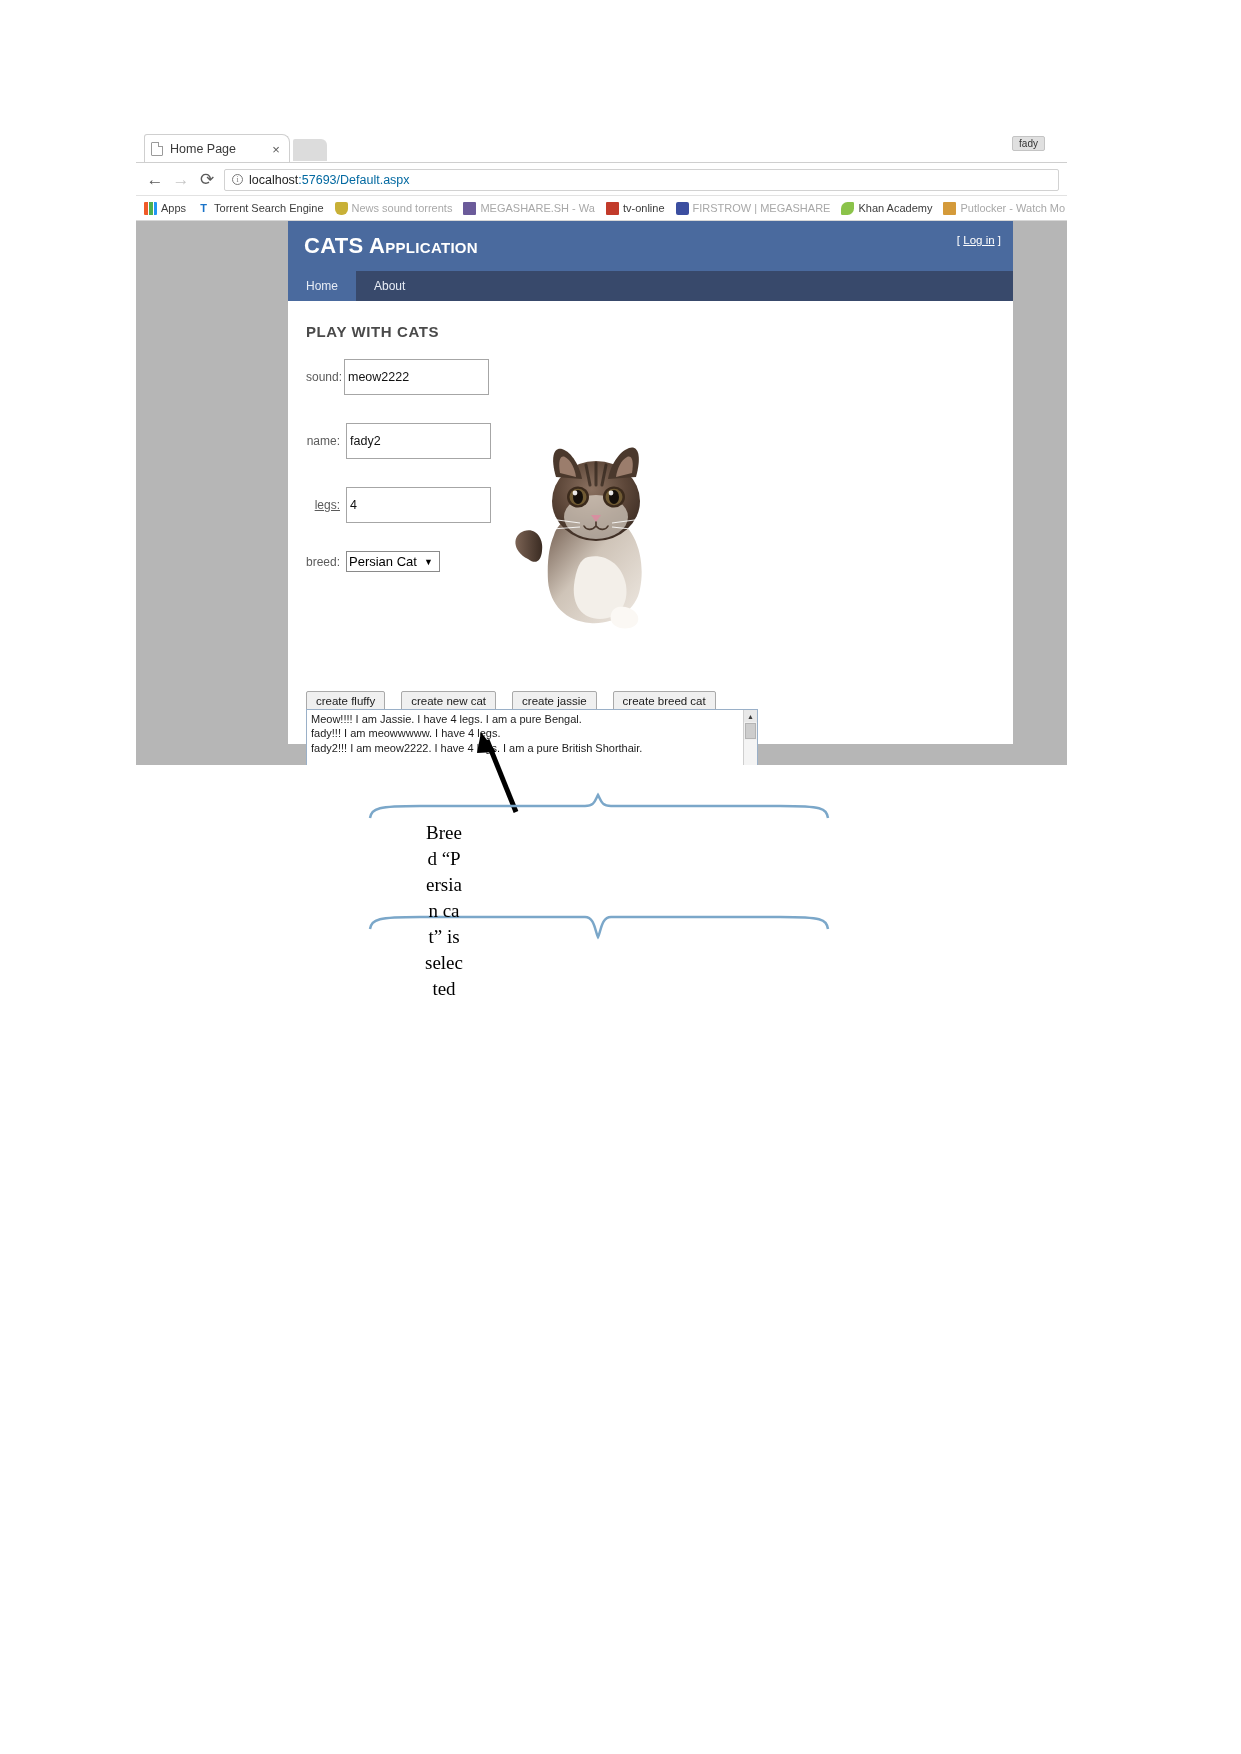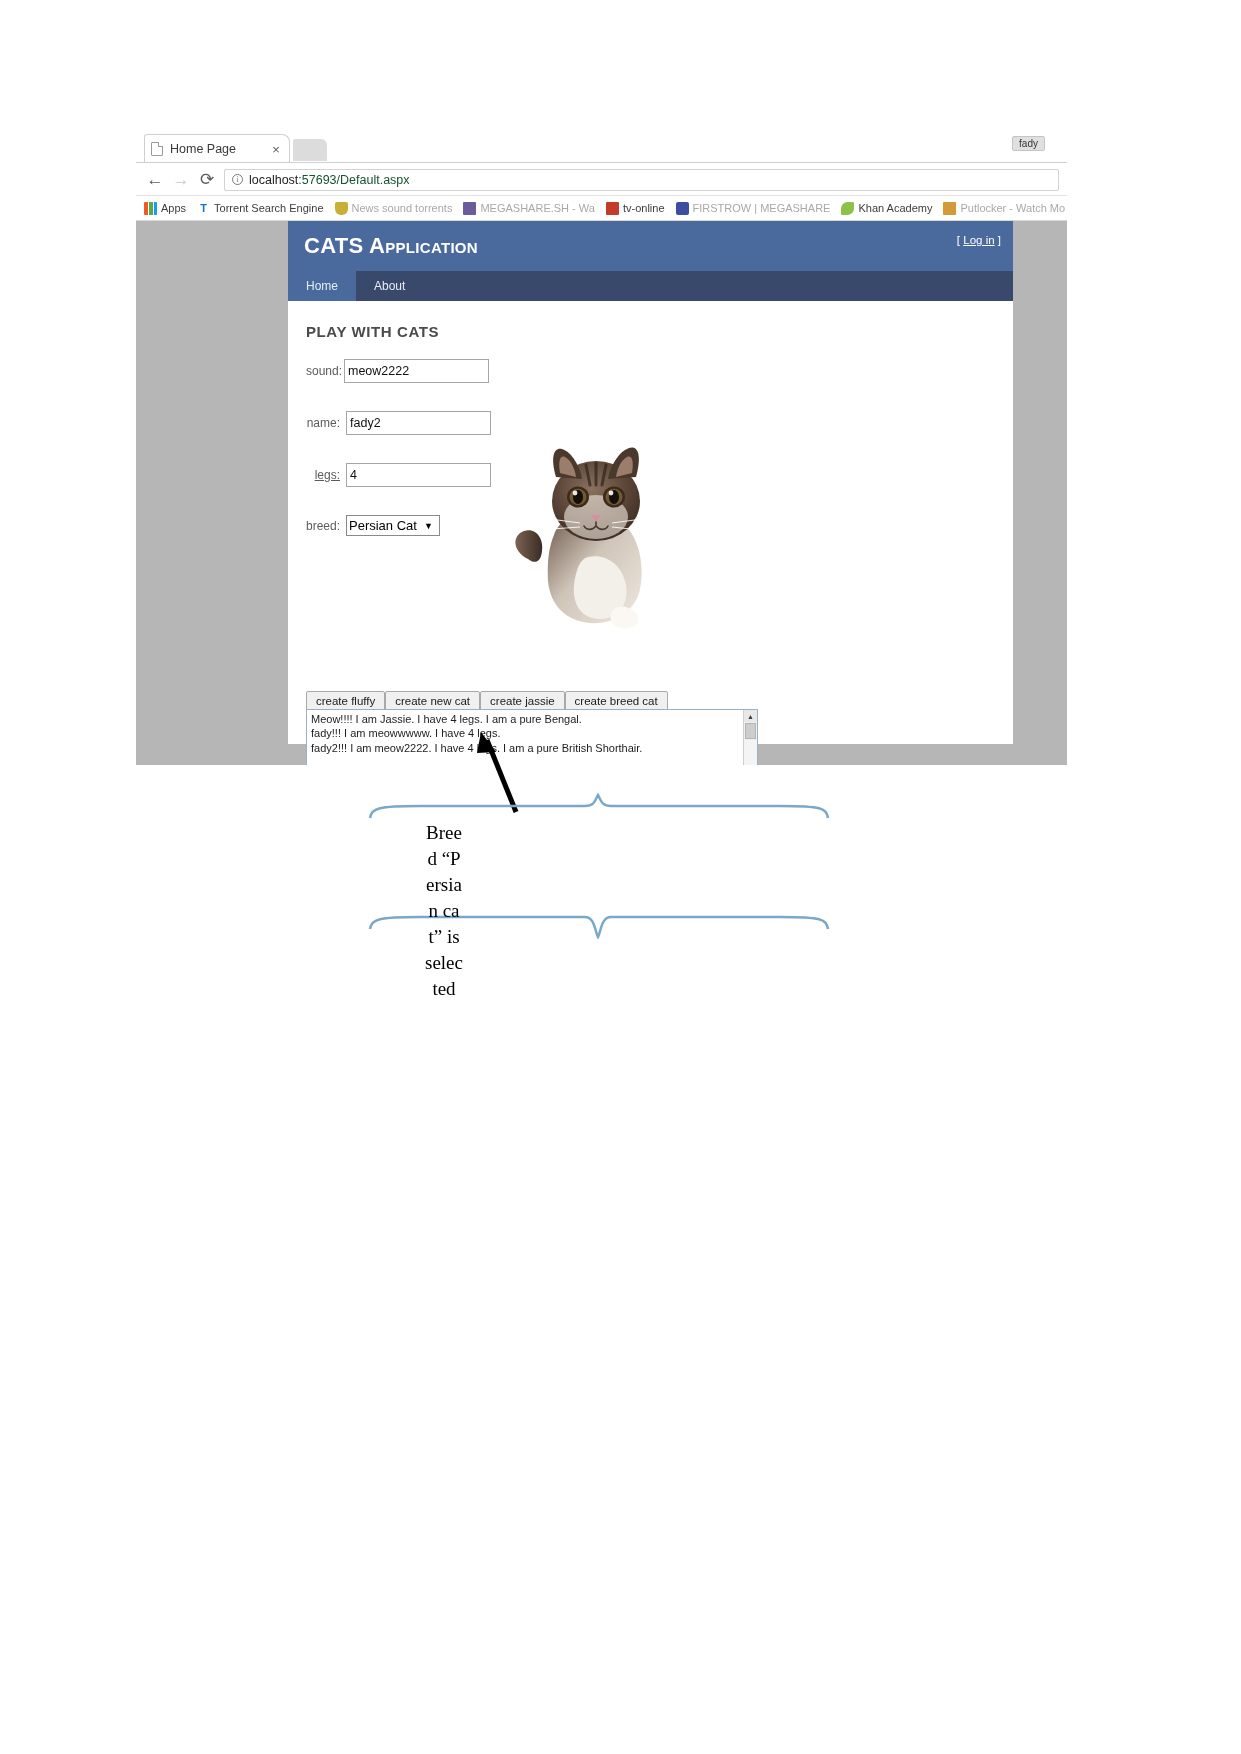--- a/index.html
+++ b/index.html
@@ -108,21 +108,21 @@
     border: 1px solid #7a7a7a;
     border-radius: 50%;
     color: #7a7a7a;
     font-size: 8px;
     line-height: 9px;
     text-align: center;
     margin-right: 6px;
     font-family: "Liberation Serif", serif;
   }
   .url-host { font-size: 12.5px; color: #222; }
-  .url-rest { font-size: 12.5px; color: #14532d; }
+  .url-rest { font-size: 12.5px; color: #0369a1; }
   .toolbar-sep {
     position: absolute; left: 0; bottom: 0; width: 931px; height: 1px;
     background: #e2e2e2;
   }
 
   
   .bookmarks {
     position: relative;
     height: 25px;
     background: #ffffff;
@@ -227,21 +227,21 @@
   .form-label {
     font-size: 12px; color: #5b5b5b;
     text-align: right;
     margin-right: 6px;
   }
   .fld-sound .form-label { width: 34px; }
   .fld-name  .form-label { width: 34px; }
   .fld-legs  .form-label { width: 34px; text-decoration: underline; }
   .fld-breed .form-label { width: 34px; }
   .txt {
-    height: 24px;
+    height: 36px;
     border: 1px solid #a6a6a6;
     background: #ffffff;
     font-size: 12.5px;
     font-family: "Liberation Sans", sans-serif;
     color: #111;
     padding: 0 3px;
     outline: none;
   }
   .txt-sound { width: 145px; margin-left: -2px; }
   .txt-name  { width: 145px; }
@@ -267,21 +267,21 @@
     pointer-events: none;
   }
 
   .cat-photo {
     position: absolute; left: 222px; top: 138px;
     width: 165px; height: 196px;
   }
 
   .buttons-row {
     position: absolute; left: 18px; top: 390px;
-    display: flex; 
+    display: flex; gap: 16px;
   }
   .btn {
     background: #f0f0f0;
     border: 1px solid #a9a9a9;
     border-radius: 2px;
     font-size: 11.5px;
     color: #1a1a1a;
     font-family: "Liberation Sans", sans-serif;
     padding: 3px 9px;
     line-height: 13px;

